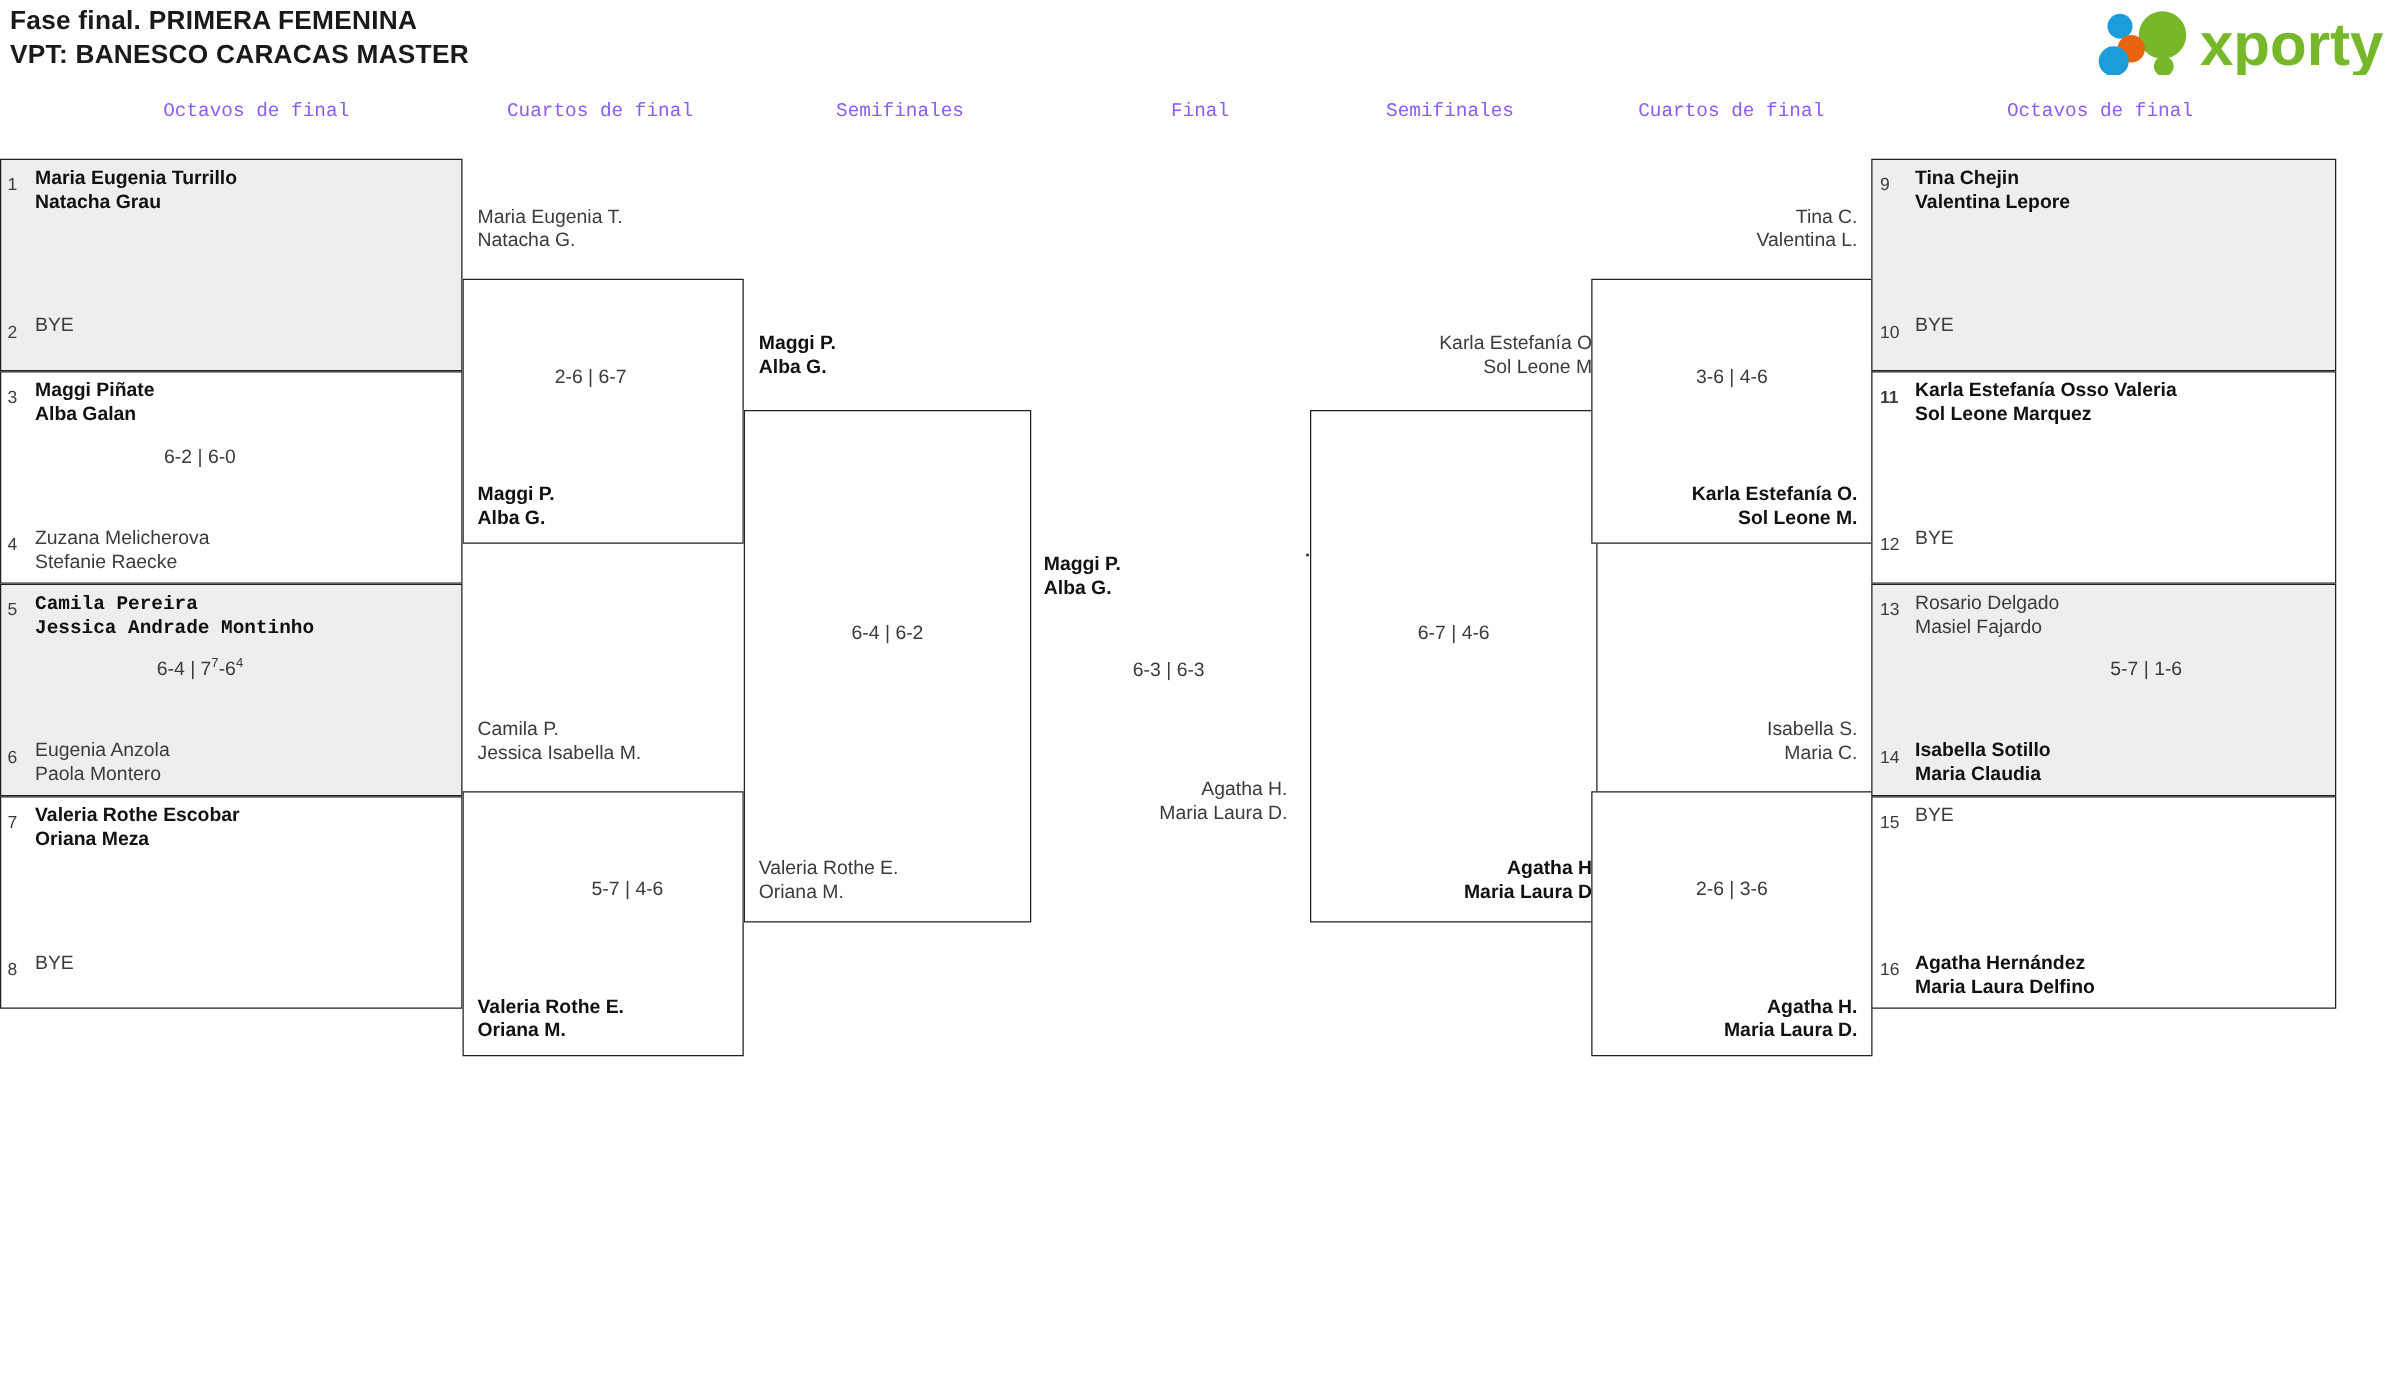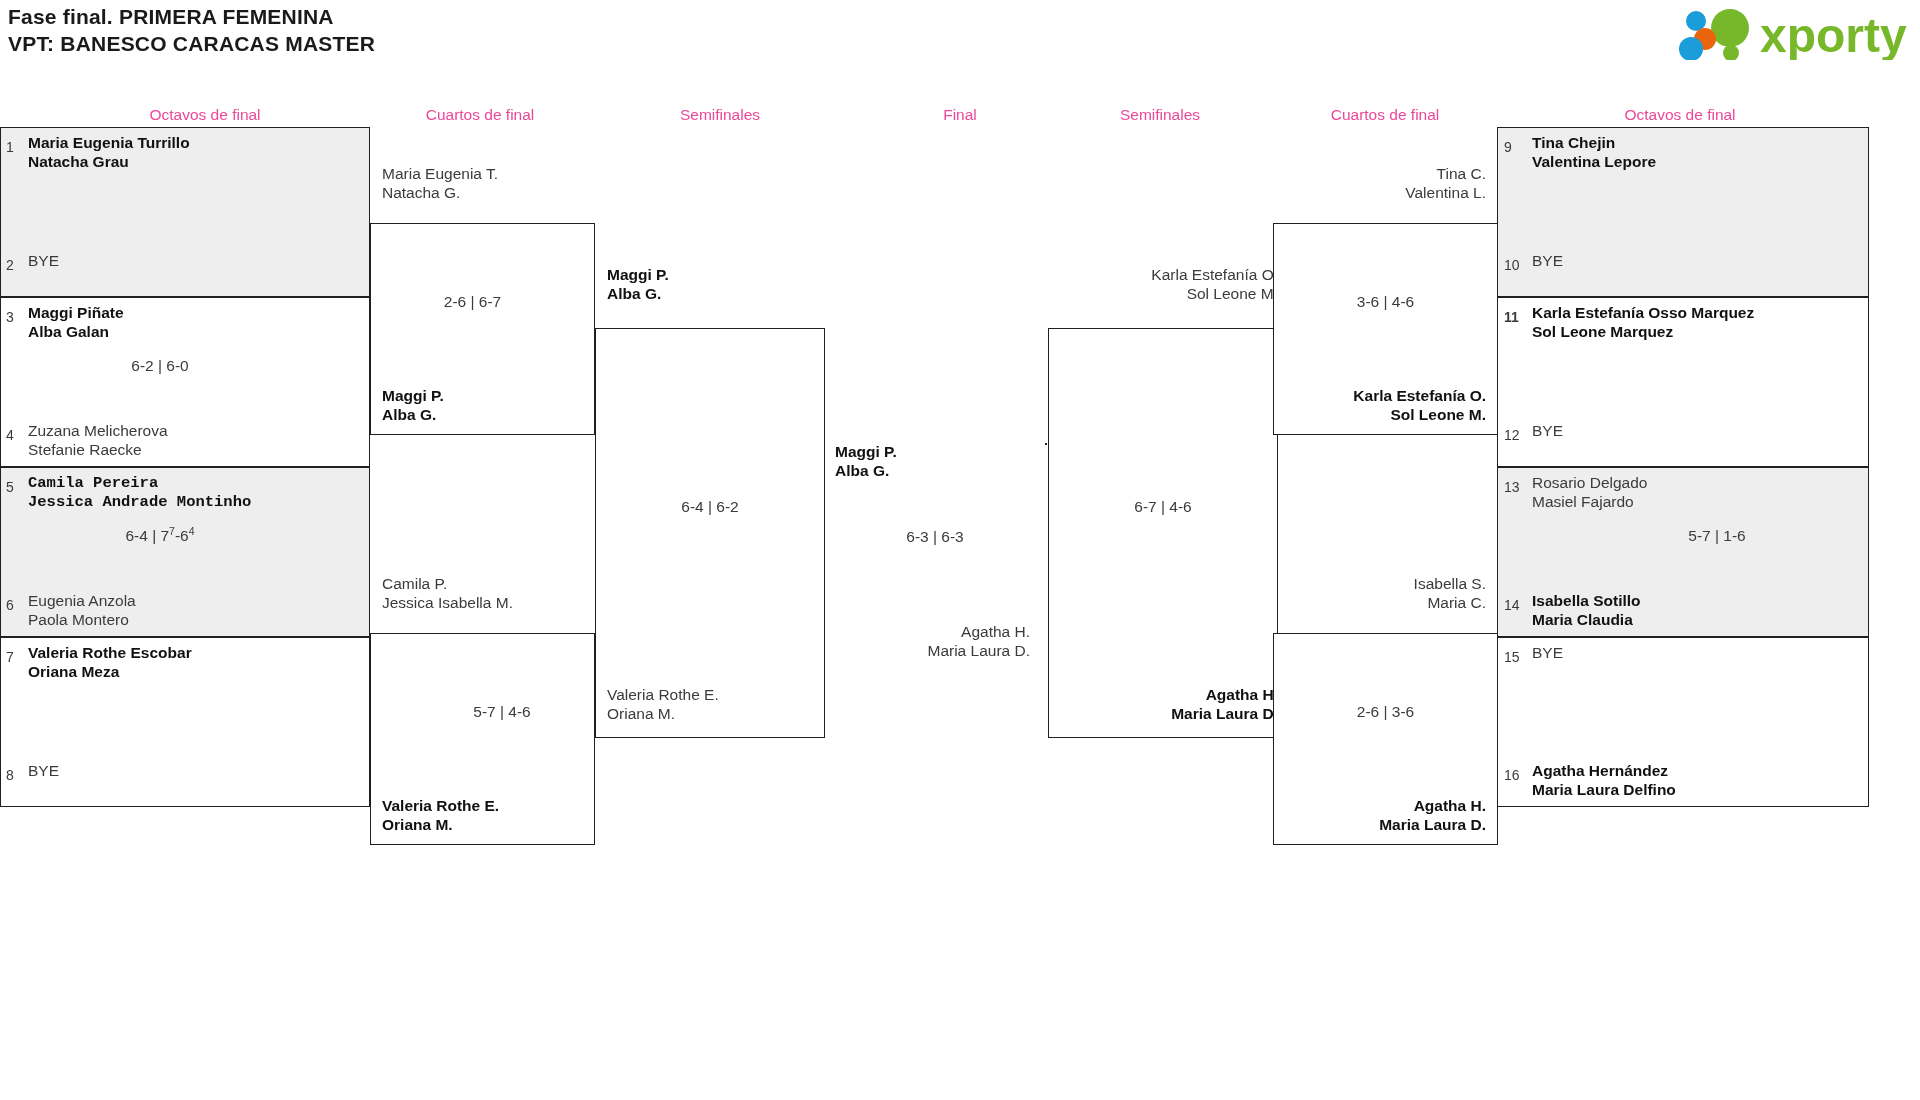--- a/index.html
+++ b/index.html
@@ -13,21 +13,21 @@
   #root{ position:relative; width:1920px; height:1100px; }
 
   
   .title{ position:absolute; left:8px; top:4px; font-size:21px; font-weight:bold; letter-spacing:.2px; line-height:1.28; }
   .title div{ white-space:nowrap; }
 
   .logo{ position:absolute; right:12px; top:6px; width:230px; height:54px; }
   .logo svg{ display:block; }
 
   
-  .rhdr{ position:absolute; top:106px; font-size:15.5px; color:#ec4899; text-align:center; white-space:nowrap; }
+  .rhdr{ position:absolute; top:80px; font-size:15.5px; color:#8b5cf6; text-align:center; white-space:nowrap;font-family:Liberation Mono, monospace; }
 
   
   .box{ position:absolute; border:1px solid #231f20; background:transparent; }
   .box.gray{ background:#eeeeee; }
   .box.nofill{ background:#ffffff; }
 
   
   .nm{ position:absolute; font-size:15.5px; line-height:1.22; white-space:nowrap; }
   .nm.b{ font-weight:bold; color:#111; }
   .nm.n{ font-weight:normal; color:#3b3b3b; }
@@ -188,21 +188,21 @@
         <div>Tina Chejin</div>
         <div>Valentina Lepore</div>
       </div>
       <div class="seed" style="left:1504px;top:257px;">10</div>
       <div class="nm n" style="left:1532px;top:252px;width:340px;">
         <div>BYE</div>
       </div>
       <div class="box nofill" style="left:1497px;top:297px;width:372px;height:170px;"></div>
       <div class="seed" style="left:1504px;top:309px;font-weight:bold;">11</div>
       <div class="nm b" style="left:1532px;top:304px;width:340px;">
-        <div>Karla Estefanía Osso Marquez</div>
+        <div>Karla Estefanía Osso Valeria</div>
         <div>Sol Leone Marquez</div>
       </div>
       <div class="seed" style="left:1504px;top:427px;">12</div>
       <div class="nm n" style="left:1532px;top:422px;width:340px;">
         <div>BYE</div>
       </div>
       <div class="box gray" style="left:1497px;top:467px;width:372px;height:170px;"></div>
       <div class="seed" style="left:1504px;top:479px;">13</div>
       <div class="nm n" style="left:1532px;top:474px;width:340px;">
         <div>Rosario Delgado</div>

